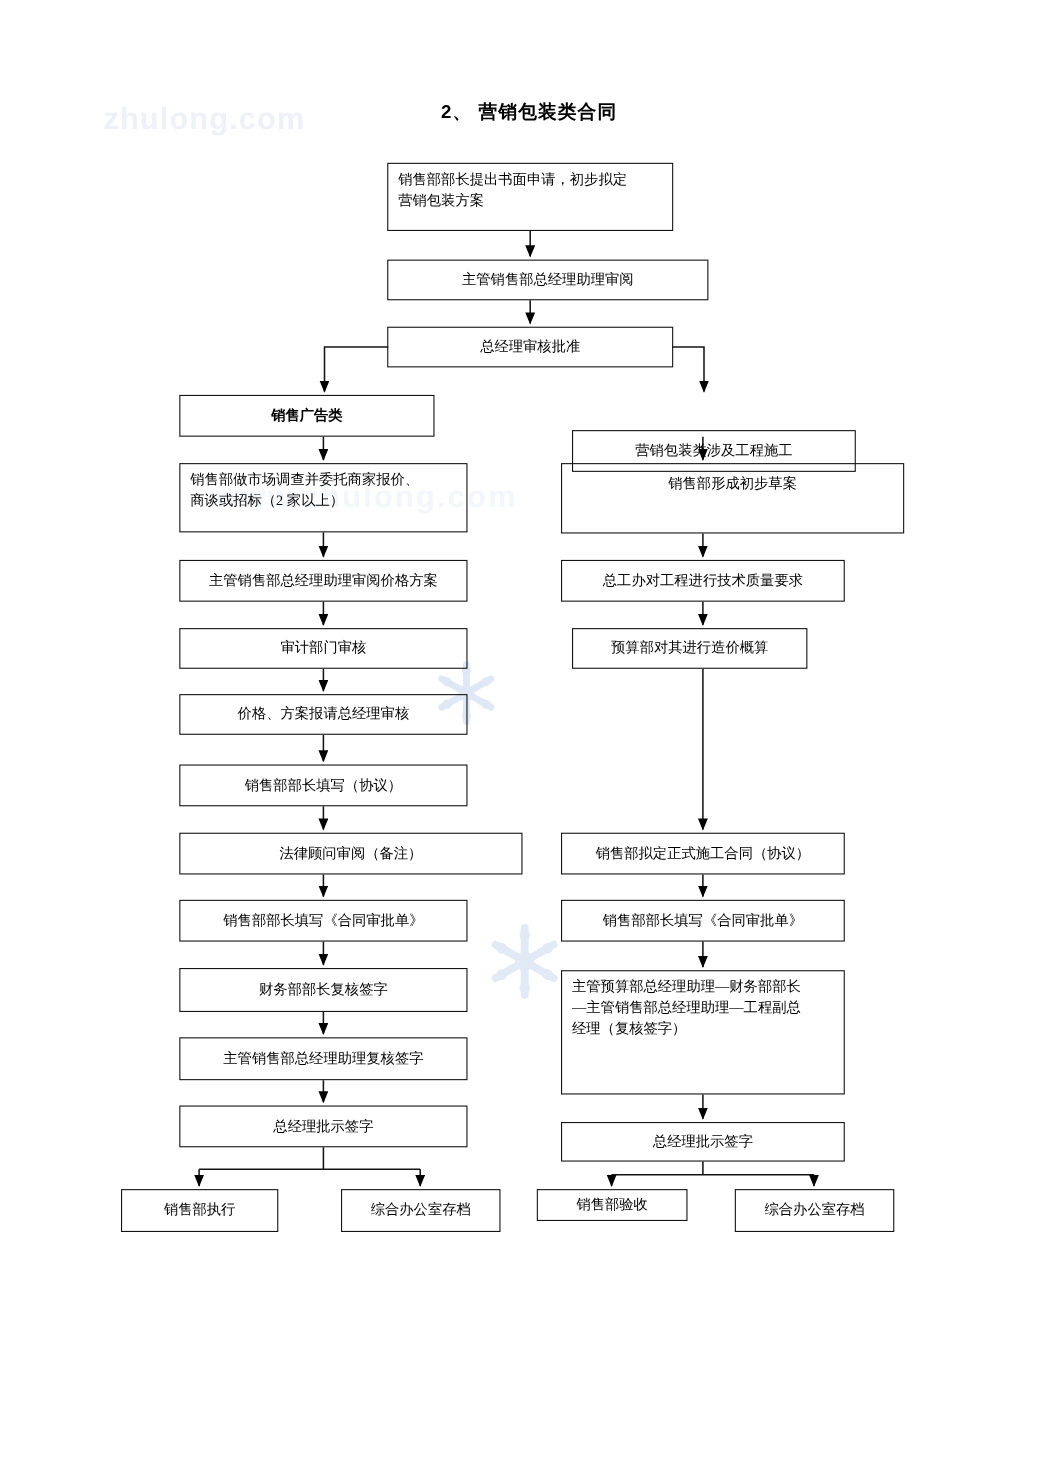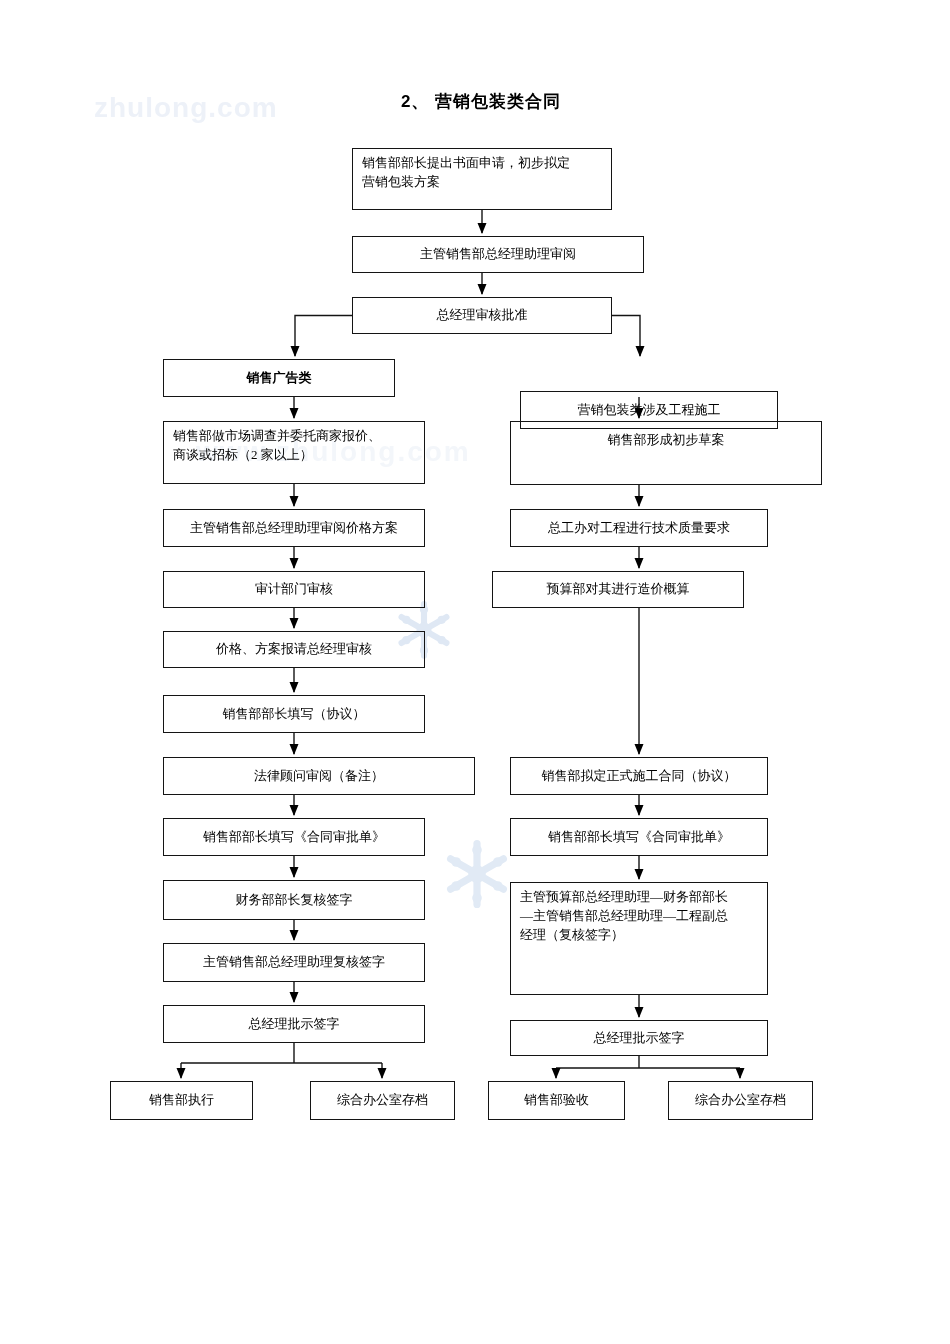--- a/index.html
+++ b/index.html
@@ -137,23 +137,23 @@
   <div class="node" style="left:163px; top:818px; width:262px; height:38px;">销售部部长填写《合同审批单》</div>
   <div class="node" style="left:163px; top:880px; width:262px; height:40px;">财务部部长复核签字</div>
   <div class="node" style="left:163px; top:943px; width:262px; height:39px;">主管销售部总经理助理复核签字</div>
   <div class="node" style="left:163px; top:1005px; width:262px; height:38px;">总经理批示签字</div>
   <div class="node" style="left:110px; top:1081px; width:143px; height:39px;">销售部执行</div>
   <div class="node" style="left:310px; top:1081px; width:145px; height:39px;">综合办公室存档</div>
 
   <div class="node" style="left:520px; top:359px; width:258px; height:38px;margin-top:32px;">营销包装类涉及工程施工</div>
   <div class="node tc" style="left:510px; top:421px; width:312px; height:64px;">销售部形成初步草案</div>
   <div class="node" style="left:510px; top:509px; width:258px; height:38px;">总工办对工程进行技术质量要求</div>
-  <div class="node" style="left:492px; top:571px; width:252px; height:37px;">预算部对其进行造价概算</div>
+  <div class="node" style="left:520px; top:571px; width:214px; height:37px;">预算部对其进行造价概算</div>
   <div class="node" style="left:510px; top:757px; width:258px; height:38px;">销售部拟定正式施工合同（协议）</div>
   <div class="node" style="left:510px; top:818px; width:258px; height:38px;">销售部部长填写《合同审批单》</div>
   <div class="node tl" style="left:510px; top:882px; width:258px; height:113px;">主管预算部总经理助理—财务部部长
 —主管销售部总经理助理—工程副总
 经理（复核签字）</div>
   <div class="node" style="left:510px; top:1020px; width:258px; height:36px;">总经理批示签字</div>
-  <div class="node" style="left:488px; top:1081px; width:137px; height:39px;">销售部验收</div>
+  <div class="node" style="left:488px; top:1081px; width:137px; height:29px;">销售部验收</div>
   <div class="node" style="left:668px; top:1081px; width:145px; height:39px;">综合办公室存档</div>
 
 </div>
 
 </body></html>

